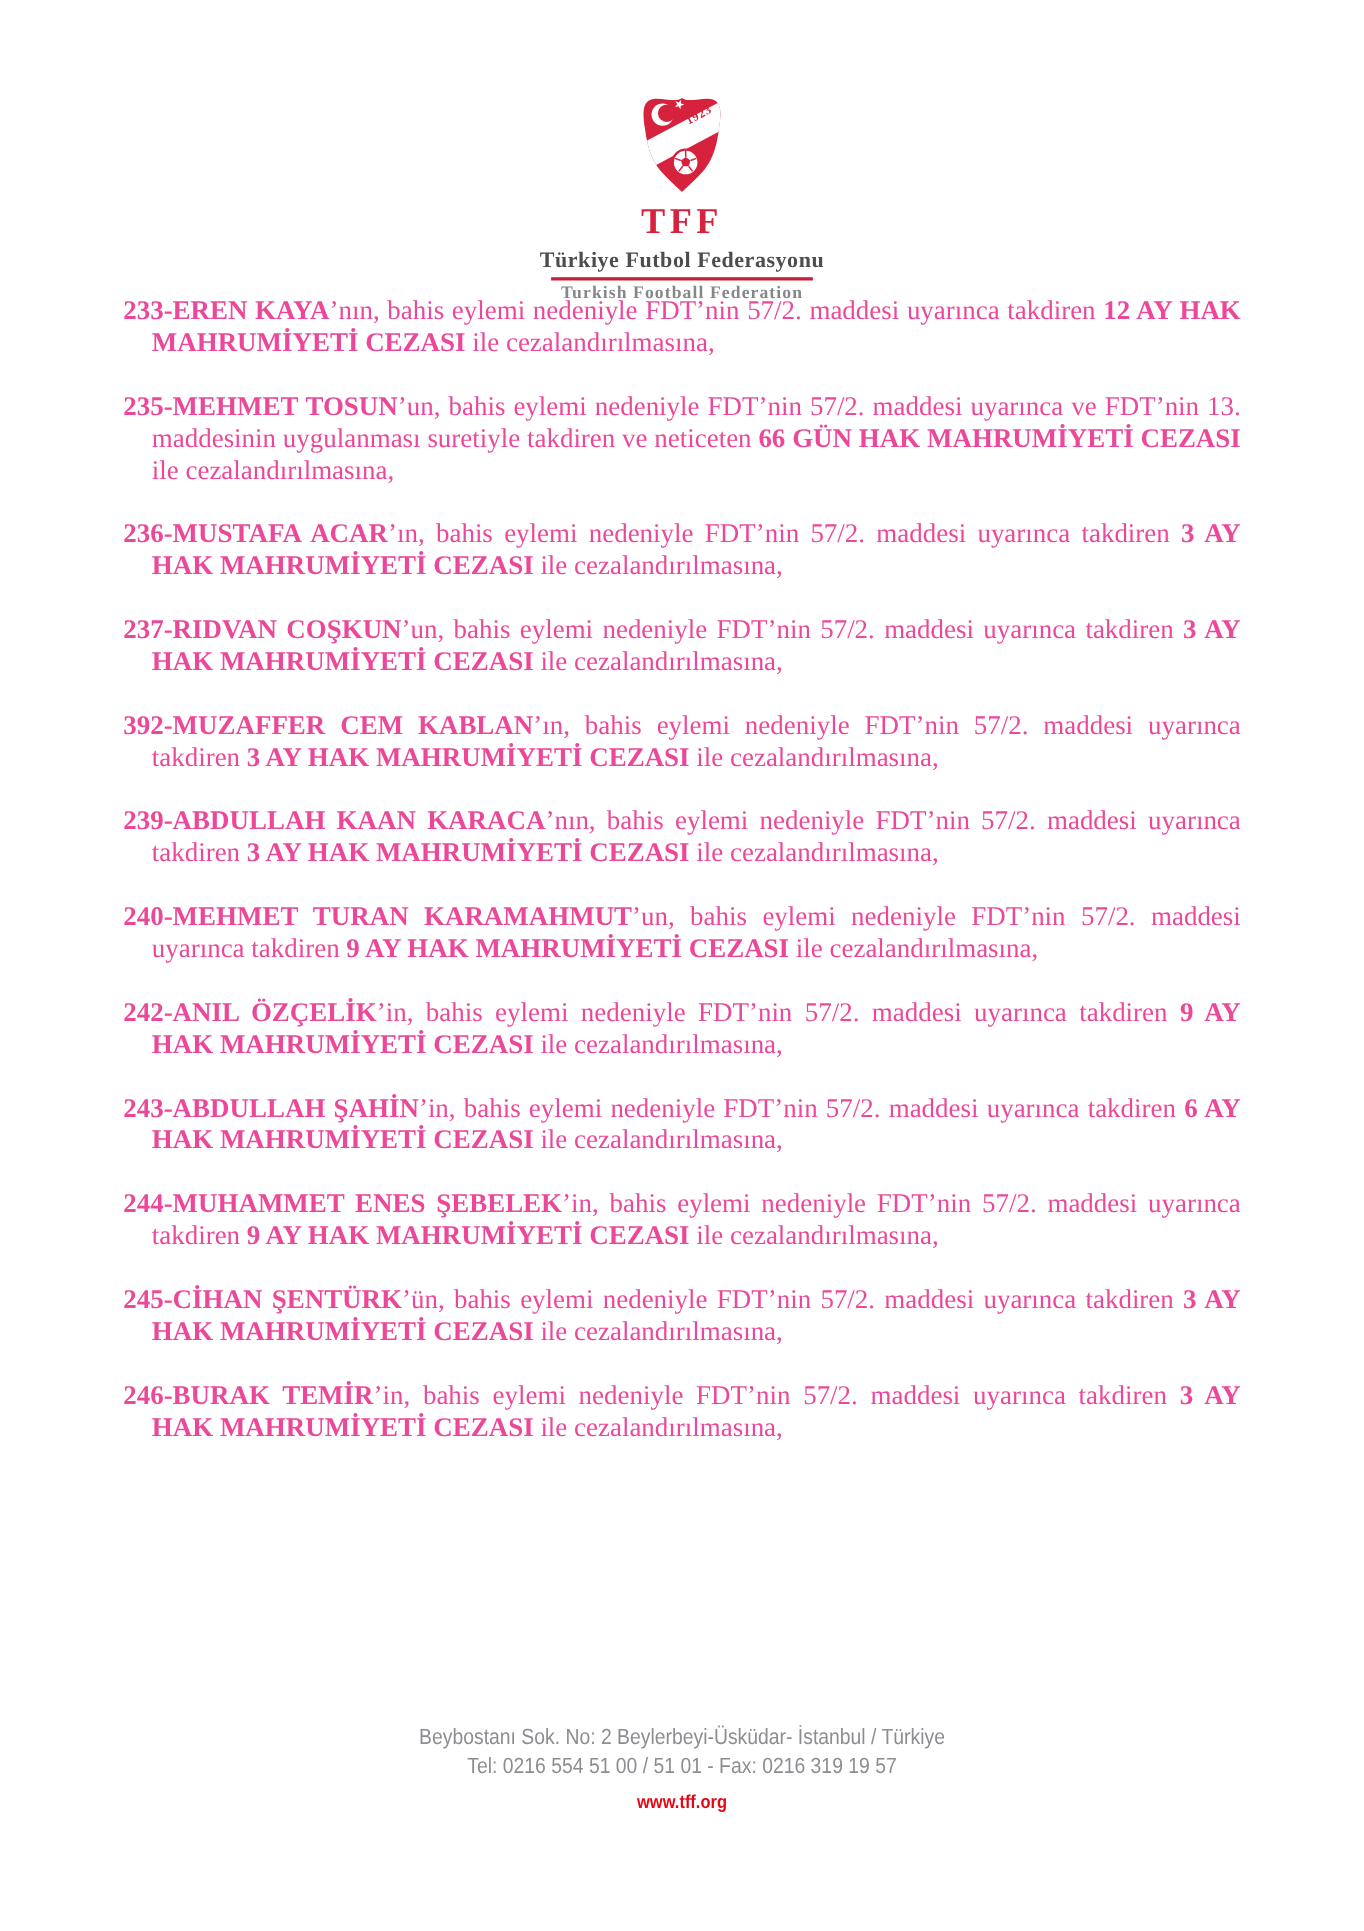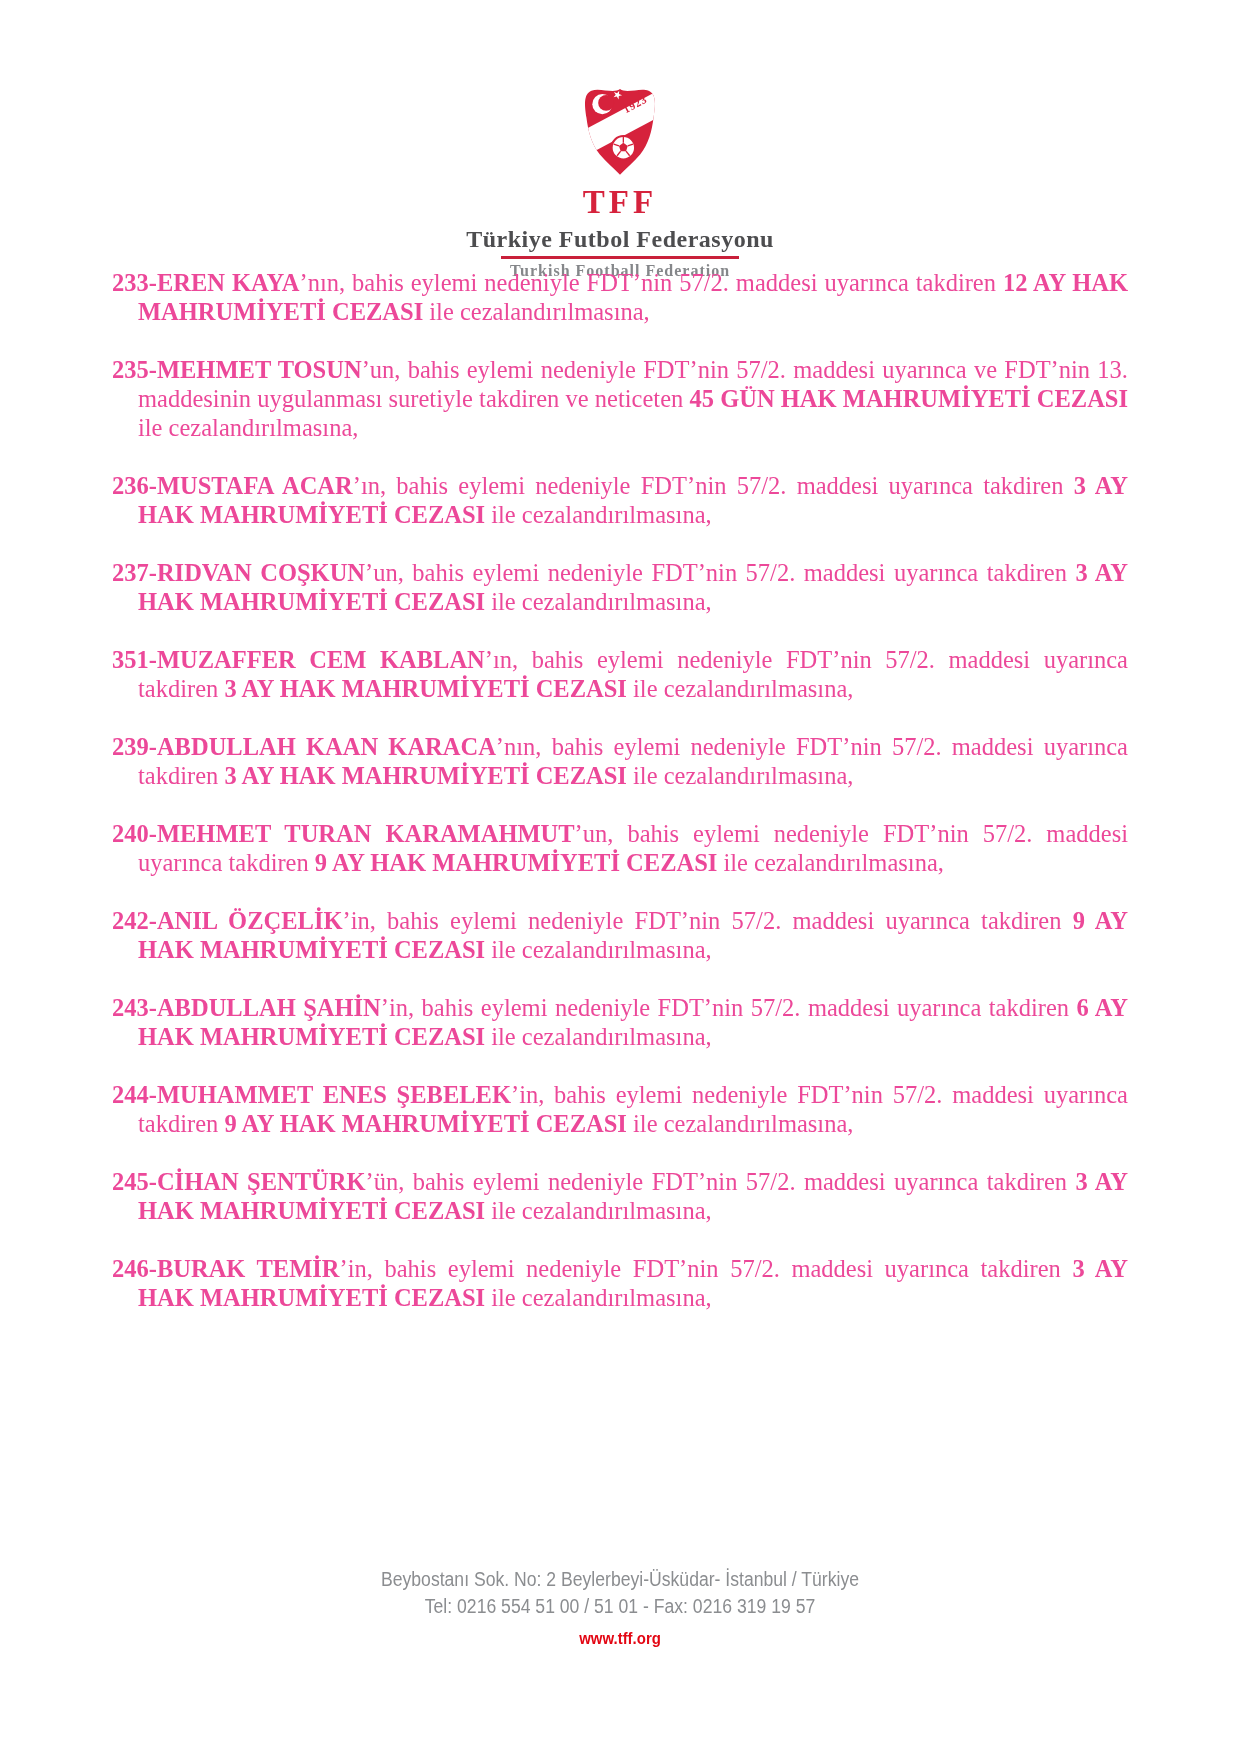--- a/index.html
+++ b/index.html
@@ -4,21 +4,21 @@
 <style>
   html,body{margin:0;padding:0;background:#fff;}
   .page{position:relative;width:1240px;height:1755px;background:#ffffff;overflow:hidden;
         font-family:"Liberation Serif", serif;}
 
   
   .logo-block{position:absolute;top:84px;left:0;right:0;text-align:center;}
   .logo-block svg{display:block;margin:0 auto;}
   .tff-title{margin-top:8px;font-size:33px;font-weight:bold;color:#d6223c;
              letter-spacing:4px;line-height:1;}
-  .org-tr{margin-top:8px;font-size:24px;font-weight:bold;color:#4d4d4f;
+  .org-tr{margin-top:8px;font-size:20px;font-weight:bold;color:#4d4d4f;
           letter-spacing:0.5px;line-height:1;}
   .logo-rule{width:238px;height:3px;background:#c9203a;margin:5px auto 4px auto;}
   .org-en{font-size:16px;font-weight:bold;color:#85878a;letter-spacing:1px;line-height:1;}
 
   
   .content{position:absolute;top:268px;left:112px;width:1016px;
            font-size:24.5px;line-height:29px;color:#ec4899;}
   .item{margin:0 0 29px 0;text-align:justify;
         padding-left:26px;text-indent:-26px;}
   .item b{font-weight:bold;}
@@ -75,27 +75,27 @@
     <div class="org-tr">Türkiye Futbol Federasyonu</div>
     <div class="logo-rule"></div>
     <div class="org-en">Turkish Football Federation</div>
   </div>
 
   <div class="content" id="decision-list">
 
       <p class="item"><b class="head">233-EREN KAYA</b><span class="mid">’nın, bahis eylemi nedeniyle FDT’nin 57/2. maddesi uyarınca takdiren </span><b class="penalty">12 AY HAK MAHRUMİYETİ CEZASI</b><span class="tail"> ile cezalandırılmasına,</span></p>
 
 
-      <p class="item"><b class="head">235-MEHMET TOSUN</b><span class="mid">’un, bahis eylemi nedeniyle FDT’nin 57/2. maddesi uyarınca ve FDT’nin 13. maddesinin uygulanması suretiyle takdiren ve neticeten </span><b class="penalty">45 GÜN HAK MAHRUMİYETİ CEZASI</b><span class="tail"> ile cezalandırılmasına,</span></p>
+      <p class="item"><b class="head">235-MEHMET TOSUN</b><span class="mid">’un, bahis eylemi nedeniyle FDT’nin 57/2. maddesi uyarınca ve FDT’nin 13. maddesinin uygulanması suretiyle takdiren ve neticeten </span><b class="penalty">66 GÜN HAK MAHRUMİYETİ CEZASI</b><span class="tail"> ile cezalandırılmasına,</span></p>
 
       <p class="item"><b class="head">236-MUSTAFA ACAR</b><span class="mid">’ın, bahis eylemi nedeniyle FDT’nin 57/2. maddesi uyarınca takdiren </span><b class="penalty">3 AY HAK MAHRUMİYETİ CEZASI</b><span class="tail"> ile cezalandırılmasına,</span></p>
 
       <p class="item"><b class="head">237-RIDVAN COŞKUN</b><span class="mid">’un, bahis eylemi nedeniyle FDT’nin 57/2. maddesi uyarınca takdiren </span><b class="penalty">3 AY HAK MAHRUMİYETİ CEZASI</b><span class="tail"> ile cezalandırılmasına,</span></p>
 
-      <p class="item"><b class="head">351-MUZAFFER CEM KABLAN</b><span class="mid">’ın, bahis eylemi nedeniyle FDT’nin 57/2. maddesi uyarınca takdiren </span><b class="penalty">3 AY HAK MAHRUMİYETİ CEZASI</b><span class="tail"> ile cezalandırılmasına,</span></p>
+      <p class="item"><b class="head">392-MUZAFFER CEM KABLAN</b><span class="mid">’ın, bahis eylemi nedeniyle FDT’nin 57/2. maddesi uyarınca takdiren </span><b class="penalty">3 AY HAK MAHRUMİYETİ CEZASI</b><span class="tail"> ile cezalandırılmasına,</span></p>
 
       <p class="item"><b class="head">239-ABDULLAH KAAN KARACA</b><span class="mid">’nın, bahis eylemi nedeniyle FDT’nin 57/2. maddesi uyarınca takdiren </span><b class="penalty">3 AY HAK MAHRUMİYETİ CEZASI</b><span class="tail"> ile cezalandırılmasına,</span></p>
 
       <p class="item"><b class="head">240-MEHMET TURAN KARAMAHMUT</b><span class="mid">’un, bahis eylemi nedeniyle FDT’nin 57/2. maddesi uyarınca takdiren </span><b class="penalty">9 AY HAK MAHRUMİYETİ CEZASI</b><span class="tail"> ile cezalandırılmasına,</span></p>
 
 
       <p class="item"><b class="head">242-ANIL ÖZÇELİK</b><span class="mid">’in, bahis eylemi nedeniyle FDT’nin 57/2. maddesi uyarınca takdiren </span><b class="penalty">9 AY HAK MAHRUMİYETİ CEZASI</b><span class="tail"> ile cezalandırılmasına,</span></p>
 
       <p class="item"><b class="head">243-ABDULLAH ŞAHİN</b><span class="mid">’in, bahis eylemi nedeniyle FDT’nin 57/2. maddesi uyarınca takdiren </span><b class="penalty">6 AY HAK MAHRUMİYETİ CEZASI</b><span class="tail"> ile cezalandırılmasına,</span></p>
 

